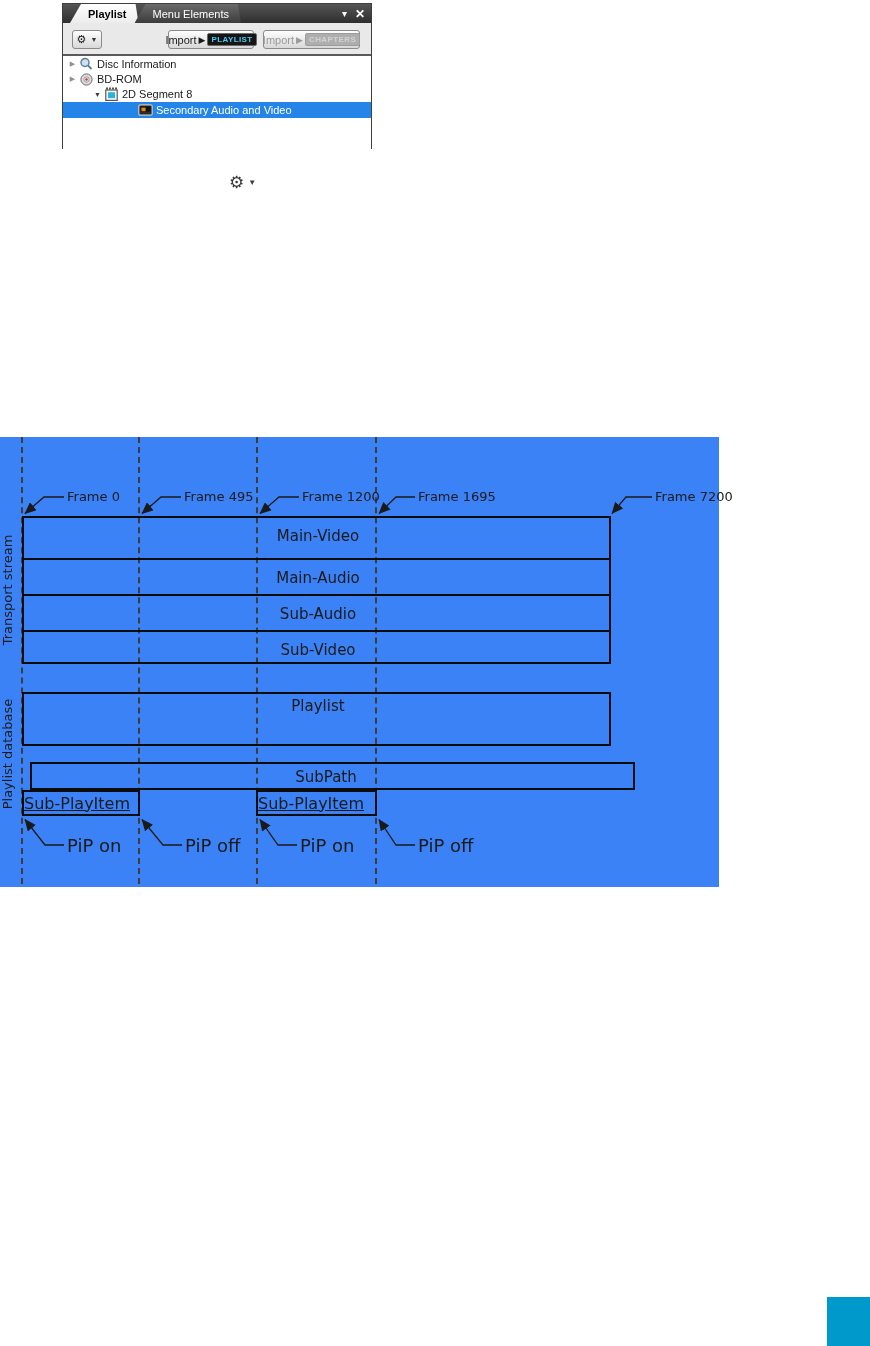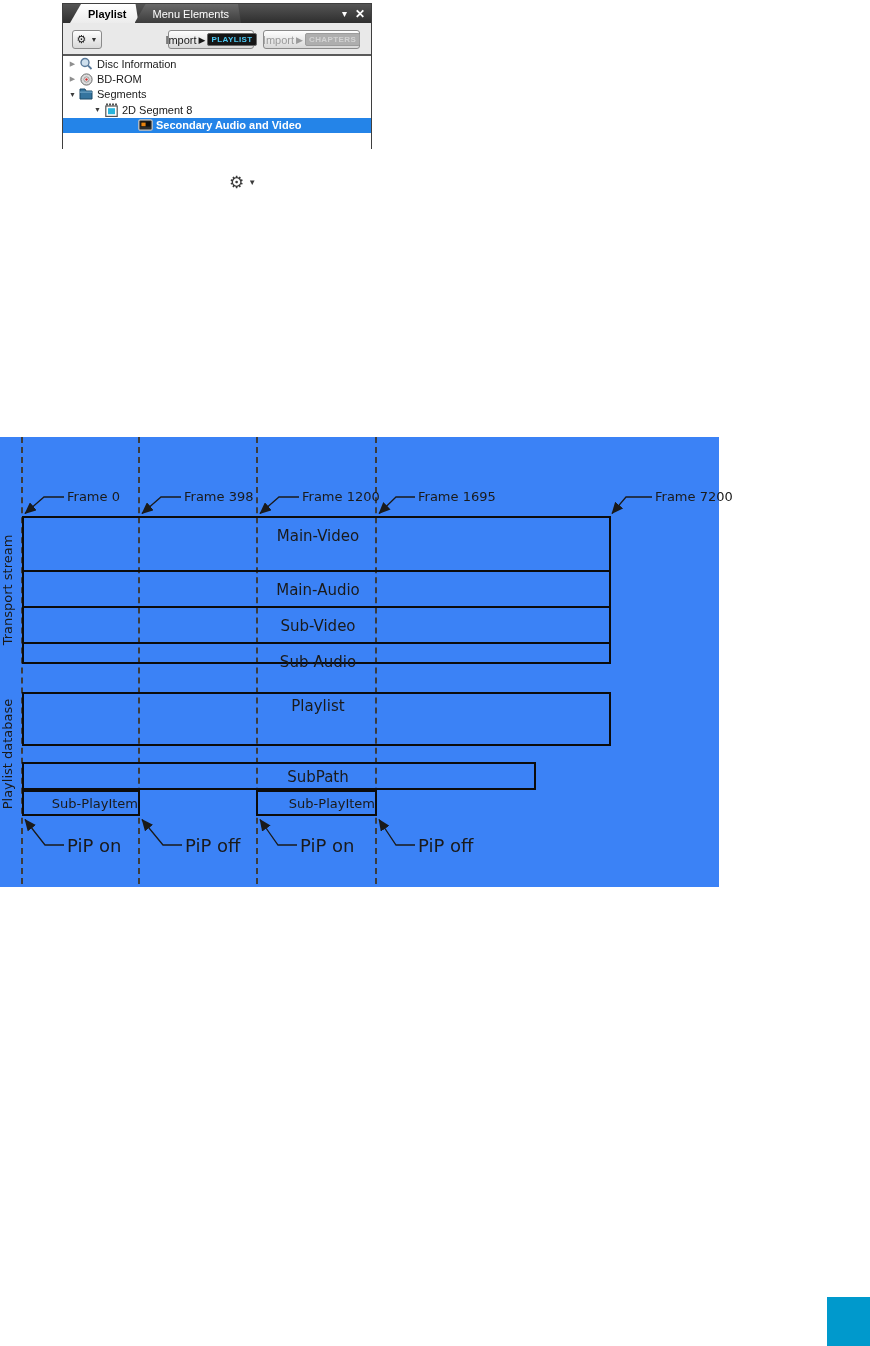--- a/index.html
+++ b/index.html
@@ -28,21 +28,21 @@
   #import-playlist{left:105px;width:86px;}
   #import-chapters{left:200px;width:97px;color:#9a9a9a;}
   .arrow-glyph{font-size:9px;color:#1a1a1a;}
   #import-chapters .arrow-glyph{color:#9a9a9a;}
   .badge{font-size:8px;font-weight:bold;letter-spacing:.4px;padding:1px 3px;border-radius:2px;line-height:1.2;}
   .badge.on{background:#161616;color:#4cc8f2;border:1px solid #6a6a6a;}
   .badge.off{background:#aeaeae;color:#d2d2d2;border:1px solid #9c9c9c;text-align:right;}
 
   #tree{position:relative;height:113px;background:#ffffff;}
   .trow{height:15.4px;display:flex;align-items:center;font-size:11px;color:#1a1a1a;white-space:nowrap;}
-  .trow.selected{background:#2484e8;color:#ffffff;font-weight:bold;}
+  .trow.selected{background:#2484e8;color:#ffffff;}
   .tw{width:11px;text-align:center;flex:0 0 11px;}
   .tw.col{font-size:7px;color:#8f8f8f;}
   .tw.exp{font-size:7px;color:#3c3c3c;}
   .ticon{width:16px;height:13px;flex:0 0 16px;display:flex;align-items:center;justify-content:center;margin-right:3px;}
   .ind0{padding-left:4px;} .ind1{padding-left:29px;} .ind2{padding-left:63px;}
 
   
   #inline-gear{position:absolute;left:229px;top:172px;width:40px;height:20px;
                display:flex;align-items:center;gap:4px;color:#3a3a3a;}
   #inline-gear .g{font-size:17px;line-height:1;}
@@ -50,21 +50,21 @@
 
   
   #diagram{position:absolute;left:0;top:437px;width:719px;height:450px;background:#3b82f6;
            font-family:"DejaVu Sans", sans-serif;color:#1a1a1a;}
   .vline{position:absolute;top:0;height:447px;width:0;border-left:2px dashed #3c3c3c;}
   .framelabel{position:absolute;top:52px;font-size:13px;white-space:nowrap;}
   .dbox{position:absolute;box-sizing:border-box;border:2px solid #0c0c0c;background:transparent;}
   .drow{position:relative;box-sizing:border-box;border-bottom:2px solid #0c0c0c;}
   .drow:last-child{border-bottom:none;}
   .dlabel{position:absolute;left:234px;width:120px;text-align:center;font-size:15px;white-space:nowrap;}
-  .center-label{display:flex;align-items:center;justify-content:flex-end;font-size:13px;}
+  .center-label{display:flex;align-items:center;justify-content:flex-start;font-size:16px;text-decoration:underline;}
   .rotlabel{position:absolute;left:-64px;width:146px;height:18px;text-align:center;font-size:13px;
             transform:rotate(-90deg);white-space:nowrap;}
   .piplabel{position:absolute;top:398px;font-size:18px;white-space:nowrap;}
   #arrow-overlay{position:absolute;left:0;top:0;width:719px;height:450px;}
 
   
   #page-marker{position:absolute;left:827px;top:1297px;width:43px;height:49px;background:#0099cc;}
 </style>
 </head>
 <body>
@@ -116,30 +116,20 @@
         <span class="ticon">
           <svg width="13" height="13" viewBox="0 0 13 13">
             <circle cx="6.5" cy="6.5" r="5.6" fill="#dcdcdc" stroke="#6a6a6a" stroke-width="1"></circle>
             <circle cx="6.5" cy="6.5" r="2.6" fill="#f4f4f4" stroke="#8a8a8a" stroke-width="0.8"></circle>
             <circle cx="6.5" cy="6.5" r="1.2" fill="#cc2b2b"></circle>
           </svg>
         </span>
         <span>BD-ROM</span>
       </div>
 
-      <div class="trow ind0">
-        <span class="tw exp">▼</span>
-        <span class="ticon">
-          <svg width="14" height="12" viewBox="0 0 14 12">
-            <path d="M1 3 L1 11 L13 11 L13 3 L7 3 L6 1 L1 1 Z" fill="#35749e" stroke="#1d4a68" stroke-width="1"></path>
-            <rect x="1" y="3.4" width="12" height="1.6" fill="#5d95ba"></rect>
-          </svg>
-        </span>
-        <span>Segments</span>
-      </div>
 
       <div class="trow ind1">
         <span class="tw exp">▼</span>
         <span class="ticon">
           <svg width="13" height="14" viewBox="0 0 13 14">
             <rect x="1" y="0.5" width="2" height="2" fill="#555"></rect>
               <rect x="4" y="0.5" width="2" height="2" fill="#555"></rect>
             <rect x="7" y="0.5" width="2" height="2" fill="#555"></rect>
               <rect x="10" y="0.5" width="2" height="2" fill="#555"></rect>
             <rect x="0.8" y="3" width="11.4" height="10.4" fill="#ffffff" stroke="#555" stroke-width="1.2"></rect>
@@ -190,50 +180,50 @@
         <path d="M415,60 L396,60 L379,76.5" marker-end="url(#ah)"></path>
         <path d="M652,60 L626,60 L612,76.5" marker-end="url(#ah)"></path>
         <path d="M64,408 L45,408 L25,382.5" marker-end="url(#ah)"></path>
         <path d="M182,408 L163,408 L142,382.5" marker-end="url(#ah)"></path>
         <path d="M297,408 L278,408 L260,382.5" marker-end="url(#ah)"></path>
         <path d="M415,408 L396,408 L379,382.5" marker-end="url(#ah)"></path>
       </g>
     </svg>
 
     <div class="framelabel" style="left:67px">Frame 0</div>
-    <div class="framelabel" style="left:184px">Frame 398</div>
+    <div class="framelabel" style="left:184px">Frame 495</div>
     <div class="framelabel" style="left:302px">Frame 1200</div>
     <div class="framelabel" style="left:418px">Frame 1695</div>
     <div class="framelabel" style="left:655px">Frame 7200</div>
 
     <div class="rotlabel" style="top:144px">Transport stream</div>
     <div class="dbox" style="left:22px;top:79px;width:589px;height:148px">
-      <div class="drow" style="height:54px">
+      <div class="drow" style="height:42px">
         <span class="dlabel" style="top:9px">Main-Video</span>
       </div>
       <div class="drow" style="height:36px">
         <span class="dlabel" style="top:9px">Main-Audio</span>
       </div>
       <div class="drow" style="height:36px">
+        <span class="dlabel" style="top:9px">Sub-Audio</span>
+      </div>
+      <div class="drow" style="height:36px">
         <span class="dlabel" style="top:9px">Sub-Video</span>
-      </div>
-      <div class="drow" style="height:36px">
-        <span class="dlabel" style="top:9px">Sub-Audio</span>
       </div>
     </div>
 
     <div class="rotlabel" style="top:308px">Playlist database</div>
 
     <div class="dbox" style="left:22px;top:255px;width:589px;height:54px">
       <div class="drow" style="height:24px">
         <span class="dlabel" style="top:3px">Playlist</span>
       </div>
     </div>
 
-    <div class="dbox" style="left:22px;top:325px;width:514px;height:28px">
+    <div class="dbox" style="left:30px;top:325px;width:605px;height:28px">
       <span class="dlabel" style="top:4px">SubPath</span>
     </div>
 
     <div class="dbox center-label" style="left:22px;top:353px;width:118px;height:26px">
       <span>Sub-PlayItem</span>
     </div>
     <div class="dbox center-label" style="left:256px;top:353px;width:121px;height:26px">
       <span>Sub-PlayItem</span>
     </div>
 

